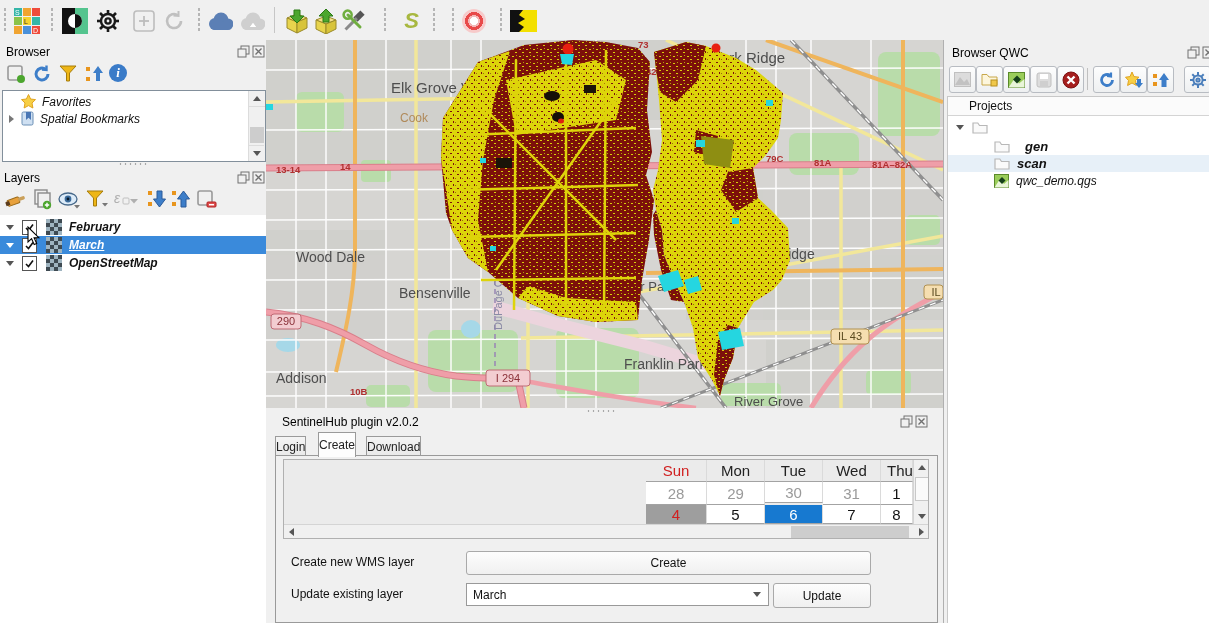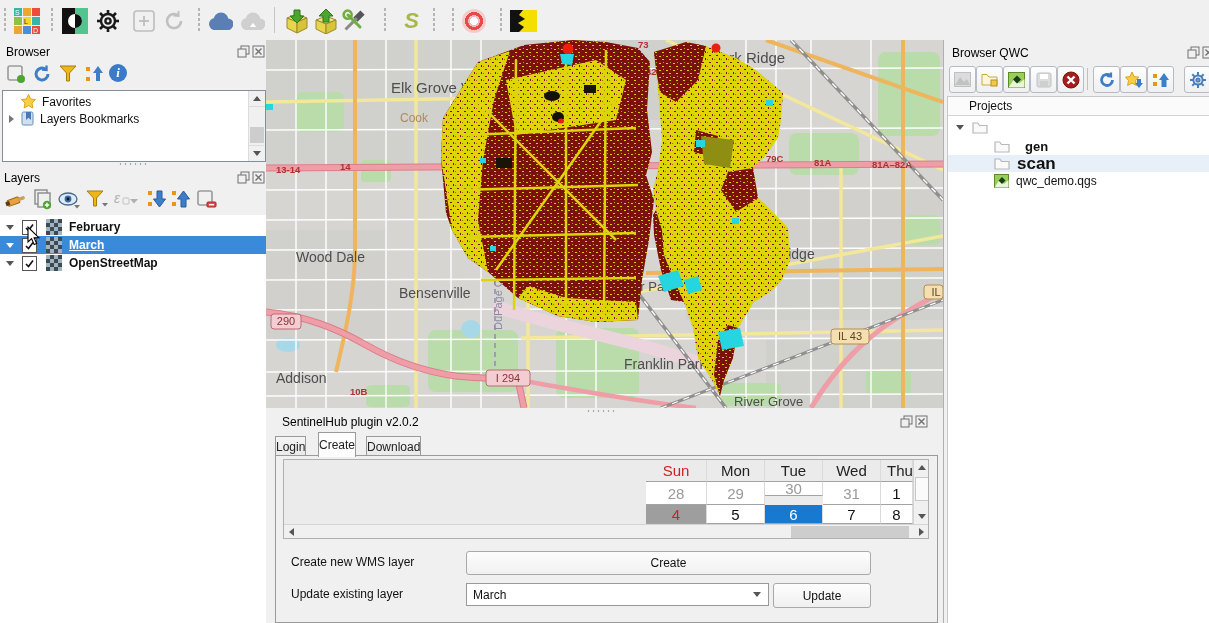--- a/index.html
+++ b/index.html
@@ -8,21 +8,21 @@
   .abs{position:absolute;}
   
   #main-toolbar{left:0;top:0;width:1209px;height:40px;background:#f0f0f0;border-bottom:1px solid #dcdcdc;}
   .grip{width:5px;height:26px;top:7px;background-image:radial-gradient(#b5b5b5 1px,transparent 1.2px);background-size:4px 5px;}
   .tsep{width:1px;height:26px;top:7px;background:#c6c6c6;}
   .ticon{top:7px;width:27px;height:27px;display:flex;align-items:center;justify-content:center;}
   
   .ptitle{font-size:12px;color:#000;}
   .dockbtn{width:13px;height:13px;display:inline-block;}
   .treebox{background:#fff;border:1px solid #828f9b;}
-  .row-label{font-size:12px;}
+  .row-label{font-size:12px;font-style:italic;}
   .bold{font-weight:bold;}
   
   .tri-d{width:0;height:0;border-left:4px solid transparent;border-right:4px solid transparent;border-top:5px solid #555;}
   .tri-r{width:0;height:0;border-top:4px solid transparent;border-bottom:4px solid transparent;border-left:5px solid #777;}
   .tri-u-s{width:0;height:0;border-left:4px solid transparent;border-right:4px solid transparent;border-bottom:5px solid #555;}
   .tri-l-s{width:0;height:0;border-top:4px solid transparent;border-bottom:4px solid transparent;border-right:5px solid #555;}
   .tri-r-s{width:0;height:0;border-top:4px solid transparent;border-bottom:4px solid transparent;border-left:5px solid #555;}
   .sb-btn{background:#f0f0f0;display:flex;align-items:center;justify-content:center;}
   .sb-thumb{background:#cdcdcd;}
   
@@ -213,21 +213,21 @@
           <polygon points="7.5,0.5 9.6,5 14.5,5.6 11,9 11.9,14 7.5,11.6 3.1,14 4,9 0.5,5.6 5.4,5" fill="#f7cf45" stroke="#e0a320"></polygon>
         </svg>
       <span class="row-label" style="margin-left:6px">Favorites</span>
     </div>
     <div class="abs" style="left:0;top:19px;width:244px;height:17px;display:flex;align-items:center;">
       <span class="tri-r" style="margin-left:6px"></span>
       <svg width="13" height="15" style="margin-left:7px">
           <rect x="1" y="1" width="11" height="13" rx="1.5" fill="#cfe0f2" stroke="#6a8fb5"></rect>
           <polygon points="5,1 10,1 10,9 7.5,6.8 5,9" fill="#4a77b5"></polygon>
         </svg>
-      <span class="row-label" style="margin-left:6px">Layers Bookmarks</span>
+      <span class="row-label" style="margin-left:6px">Spatial Bookmarks</span>
     </div>
 
     <div class="abs" style="left:245px;top:0;width:16px;height:70px;background:#f0f0f0;border-left:1px solid #dcdcdc;">
       <div class="sb-btn" style="height:15px;border-bottom:1px solid #dcdcdc;">
           <span class="tri-u-s"></span>
         </div>
       <div class="abs sb-thumb" style="left:1px;top:36px;width:14px;height:16px;"></div>
       <div class="abs sb-btn" style="left:0;bottom:0;width:15px;height:15px;border-top:1px solid #dcdcdc;">
           <span class="tri-d" style="border-top-color:#555"></span>
         </div>
@@ -628,21 +628,21 @@
     <div class="abs" style="left:0;top:41px;width:263px;height:17px;display:flex;align-items:center;">
       <svg width="16" height="13" style="margin-left:46px">
           <path d="M1 3.5 L1 12 L15 12 L15 4.5 L7.5 4.5 L5.8 2 L1 2 Z" fill="#fafafa" stroke="#b8b8b8" stroke-width="1.2"></path>
         </svg>
       <span class="row-label bold" style="margin-left:15px;font-size:13px;">gen</span>
     </div>
     <div class="abs" style="left:0;top:58px;width:263px;height:17px;display:flex;align-items:center;background:#e7f0f8;">
       <svg width="16" height="13" style="margin-left:46px">
           <path d="M1 3.5 L1 12 L15 12 L15 4.5 L7.5 4.5 L5.8 2 L1 2 Z" fill="#fafafa" stroke="#b8b8b8" stroke-width="1.2"></path>
         </svg>
-      <span class="row-label bold" style="margin-left:7px;font-size:17px;">scan</span>
+      <span class="row-label bold" style="margin-left:7px;font-size:13px;">scan</span>
     </div>
     <div class="abs" style="left:0;top:75px;width:263px;height:17px;display:flex;align-items:center;">
       <svg width="15" height="14" style="margin-left:46px">
           <rect x="0.5" y="0.5" width="14" height="13" fill="#9acd5a" stroke="#5a8a2a"></rect>
           <polygon points="0.5,13.5 6,5 10,10 14.5,6 14.5,13.5" fill="#e9f5d8"></polygon>
           <polygon points="8,3 11.5,6.5 8,10 4.5,6.5" fill="#16401a"></polygon>
         </svg>
       <span class="row-label" style="margin-left:7px">qwc_demo.qgs</span>
     </div>
   </div>
@@ -679,21 +679,21 @@
       <div class="abs" style="left:0;top:0;width:362px;height:64px;background:#ebebeb;"></div>
 
       <div class="abs cal-cell cal-head" style="left:362px;top:0;width:61px;height:22px;color:#d02020;">Sun</div>
       <div class="abs cal-cell cal-head" style="left:423px;top:0;width:58px;height:22px;">Mon</div>
       <div class="abs cal-cell cal-head" style="left:481px;top:0;width:58px;height:22px;">Tue</div>
       <div class="abs cal-cell cal-head" style="left:539px;top:0;width:58px;height:22px;">Wed</div>
       <div class="abs cal-cell cal-head" style="left:597px;top:0;width:32px;height:22px;justify-content:flex-start;padding-left:6px;">Thu</div>
 
       <div class="abs cal-cell" style="left:362px;top:22px;width:61px;height:23px;color:#9a9a9a;">28</div>
       <div class="abs cal-cell" style="left:423px;top:22px;width:58px;height:23px;color:#9a9a9a;">29</div>
-      <div class="abs cal-cell" style="left:481px;top:22px;width:58px;height:14px;color:#9a9a9a;">30</div>
+      <div class="abs cal-cell" style="left:481px;top:22px;width:58px;height:21px;color:#9a9a9a;">30</div>
       <div class="abs cal-cell" style="left:539px;top:22px;width:58px;height:23px;color:#9a9a9a;">31</div>
       <div class="abs cal-cell" style="left:597px;top:22px;width:32px;height:23px;">1</div>
 
       <div class="abs cal-cell" style="left:362px;top:45px;width:61px;height:19px;background:#9e9e9e;color:#d02020;">4</div>
       <div class="abs cal-cell" style="left:423px;top:45px;width:58px;height:19px;">5</div>
       <div class="abs cal-cell" style="left:481px;top:45px;width:58px;height:19px;background:#1779d0;color:#fff;">6</div>
       <div class="abs cal-cell" style="left:539px;top:45px;width:58px;height:19px;">7</div>
       <div class="abs cal-cell" style="left:597px;top:45px;width:32px;height:19px;">8</div>
 
       <div class="abs" style="left:629px;top:0;width:16px;height:64px;background:#f0f0f0;border-left:1px solid #d4d4d4;">

